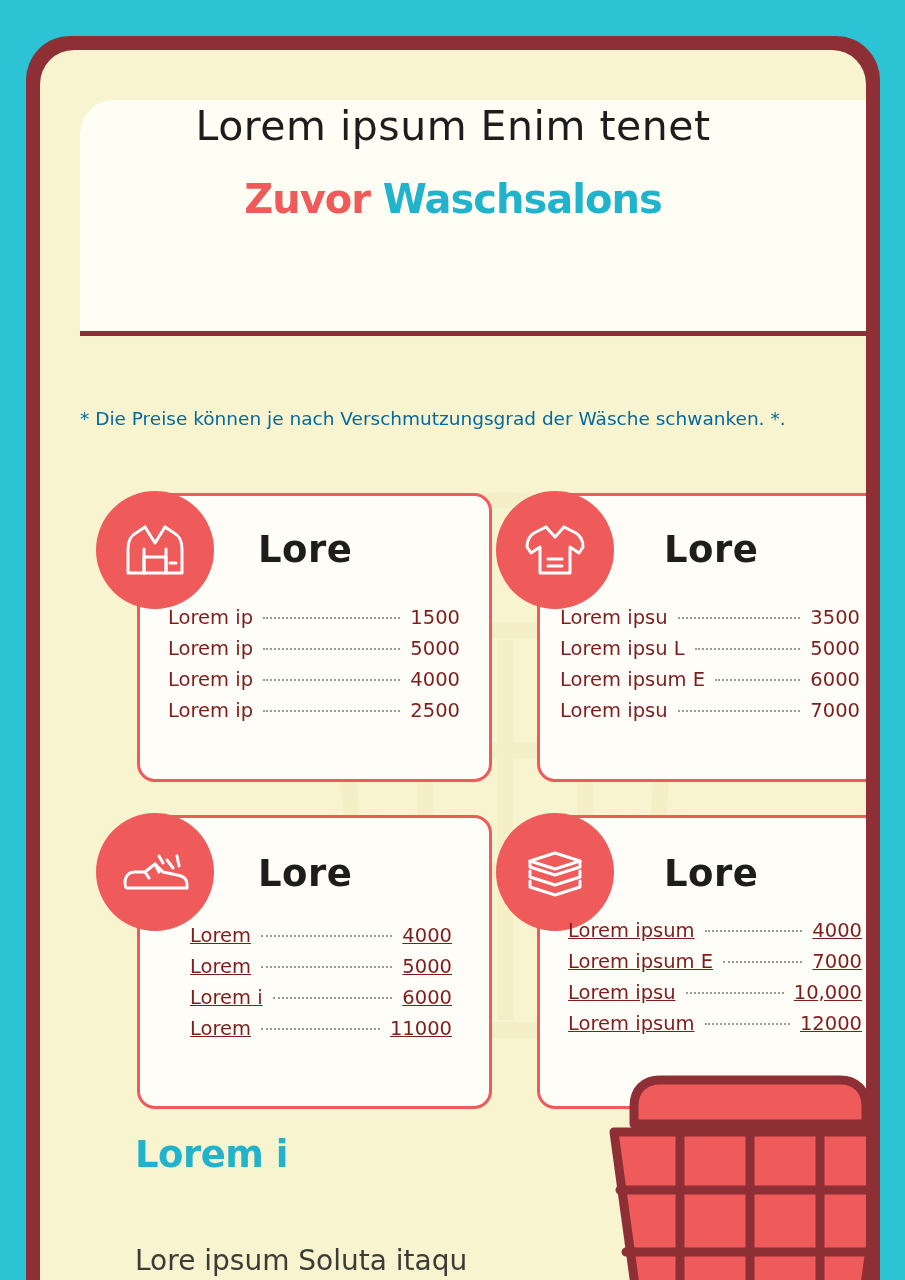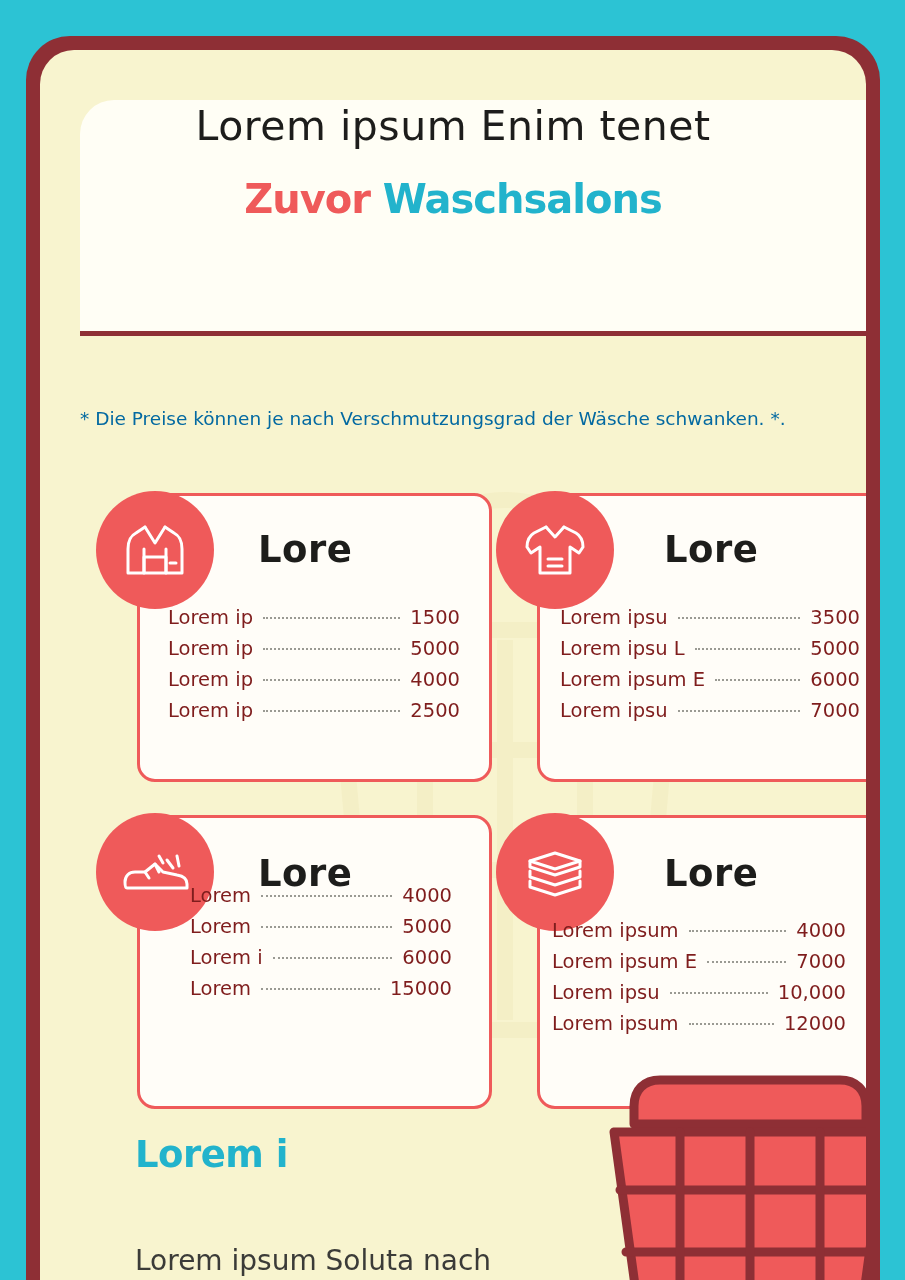--- a/index.html
+++ b/index.html
@@ -152,22 +152,22 @@
   .card-title.t3 { left: 218px; top: 802px; }
   .card-title.t4 { left: 624px; top: 802px; }
 
   .rows {
     position: absolute;
     font-size: 19.5px;
     color: #7f1d1d;
   }
   .rows.r1 { left: 128px; top: 556px; width: 292px; }
   .rows.r2 { left: 520px; top: 556px; width: 300px; }
-  .rows.r3 { left: 150px; top: 834px; width: 262px; }
-  .rows.r4 { left: 512px; top: 869px; width: 294px; }
+  .rows.r3 { left: 150px; top: 874px; width: 262px; text-decoration: underline; }
+  .rows.r4 { left: 528px; top: 869px; width: 294px; text-decoration: underline; }
 
   .row {
     display: flex;
     align-items: baseline;
     height: 31px;
     white-space: nowrap;
   }
   .row .lbl { flex: 0 0 auto; }
   .row .dots {
     flex: 1 1 auto;
@@ -331,21 +331,21 @@
         <span class="val">5000</span>
       </div>
       <div class="row">
         <span class="lbl">Lorem i</span>
         <span class="dots"></span>
         <span class="val">6000</span>
       </div>
       <div class="row">
         <span class="lbl">Lorem</span>
         <span class="dots"></span>
-        <span class="val">15000</span>
+        <span class="val">11000</span>
       </div>
     </div>
 
     <div class="card c4"></div>
     <div class="badge b4">
       <svg width="78" height="78" viewBox="0 0 78 78" fill="none" stroke="#ffffff" stroke-width="3" stroke-linejoin="round" stroke-linecap="round">
         <path d="M14 28 L39 20 L64 28 L39 36 Z"></path>
         <path d="M14 28 L14 34 L39 42 L64 34 L64 28"></path>
         <path d="M14 38 L14 44 L39 52 L64 44 L64 38"></path>
         <path d="M14 48 L14 54 L39 62 L64 54 L64 48"></path>
@@ -369,21 +369,21 @@
         <span class="val">10,000</span>
       </div>
       <div class="row">
         <span class="lbl">Lorem ipsum</span>
         <span class="dots"></span>
         <span class="val">12000</span>
       </div>
     </div>
 
     <div class="foot-label">Lorem i</div>
-    <div class="foot-addr">Lorem ipsum Soluta nach</div>
+    <div class="foot-addr">Lore ipsum Soluta itaqu</div>
 
     <svg class="basket-art" viewBox="0 0 300 270">
       <g stroke="#8e2f35" stroke-width="9" stroke-linejoin="round" stroke-linecap="round">
         <path d="M60 20 h180 c16 0 26 10 26 26 v18 h-232 v-18 c0-16 10-26 26-26 z" fill="#ef5a5a"></path>
         <path d="M14 72 h272 l-26 190 h-220 z" fill="#ef5a5a"></path>
         <path d="M20 130 h260 M26 192 h248" fill="none"></path>
         <path d="M80 72 v190 M150 72 v190 M220 72 v190" fill="none"></path>
       </g>
     </svg>
 

